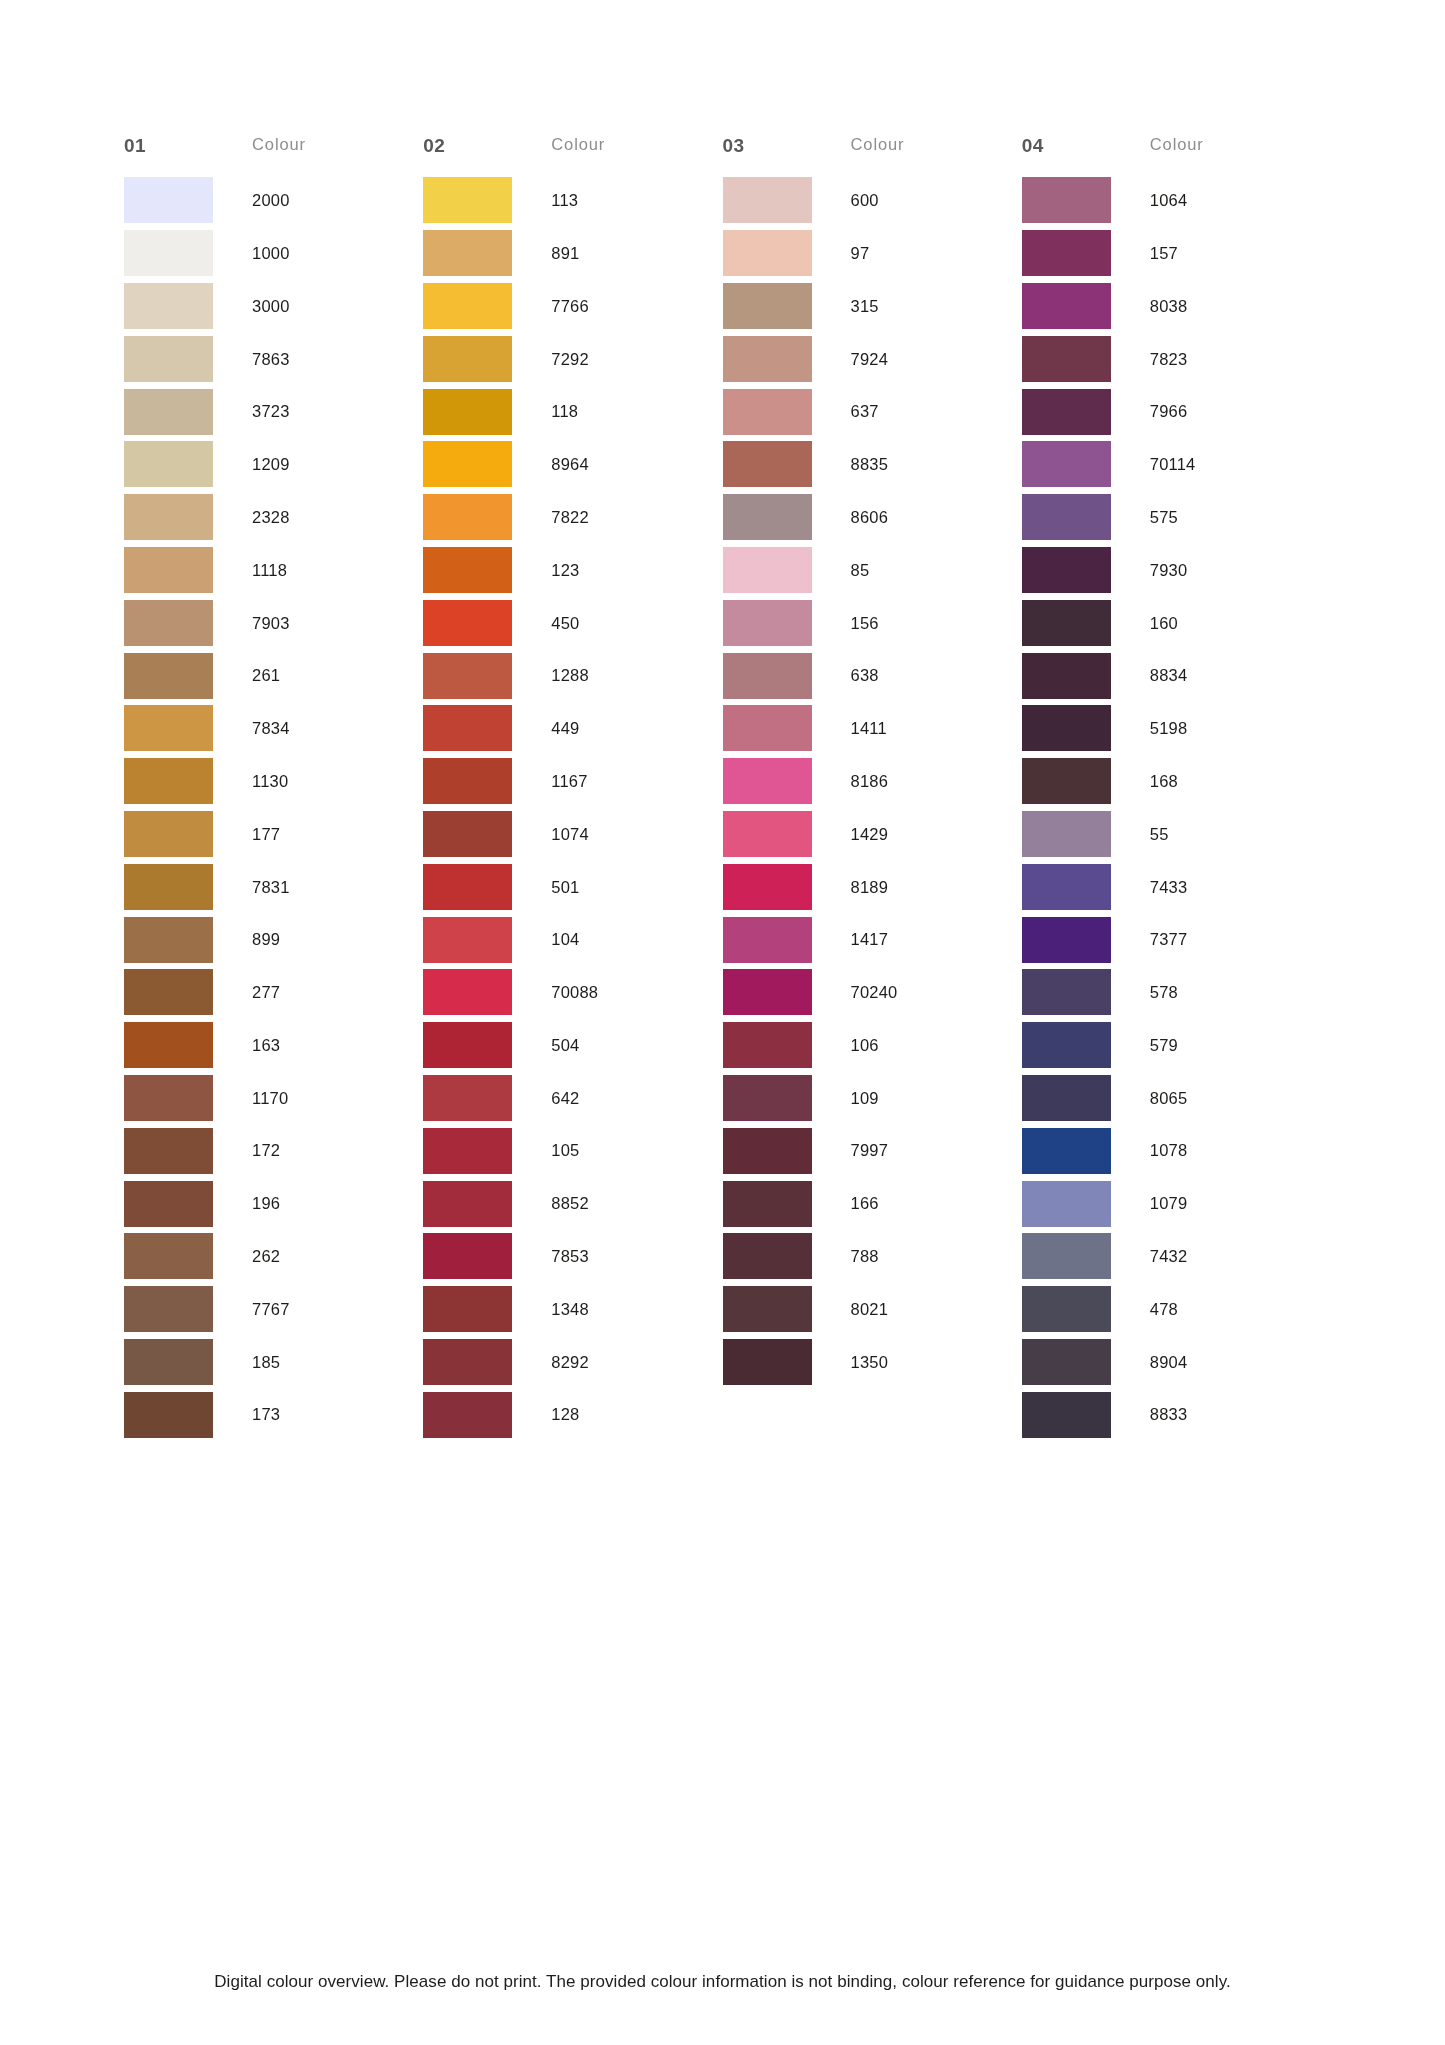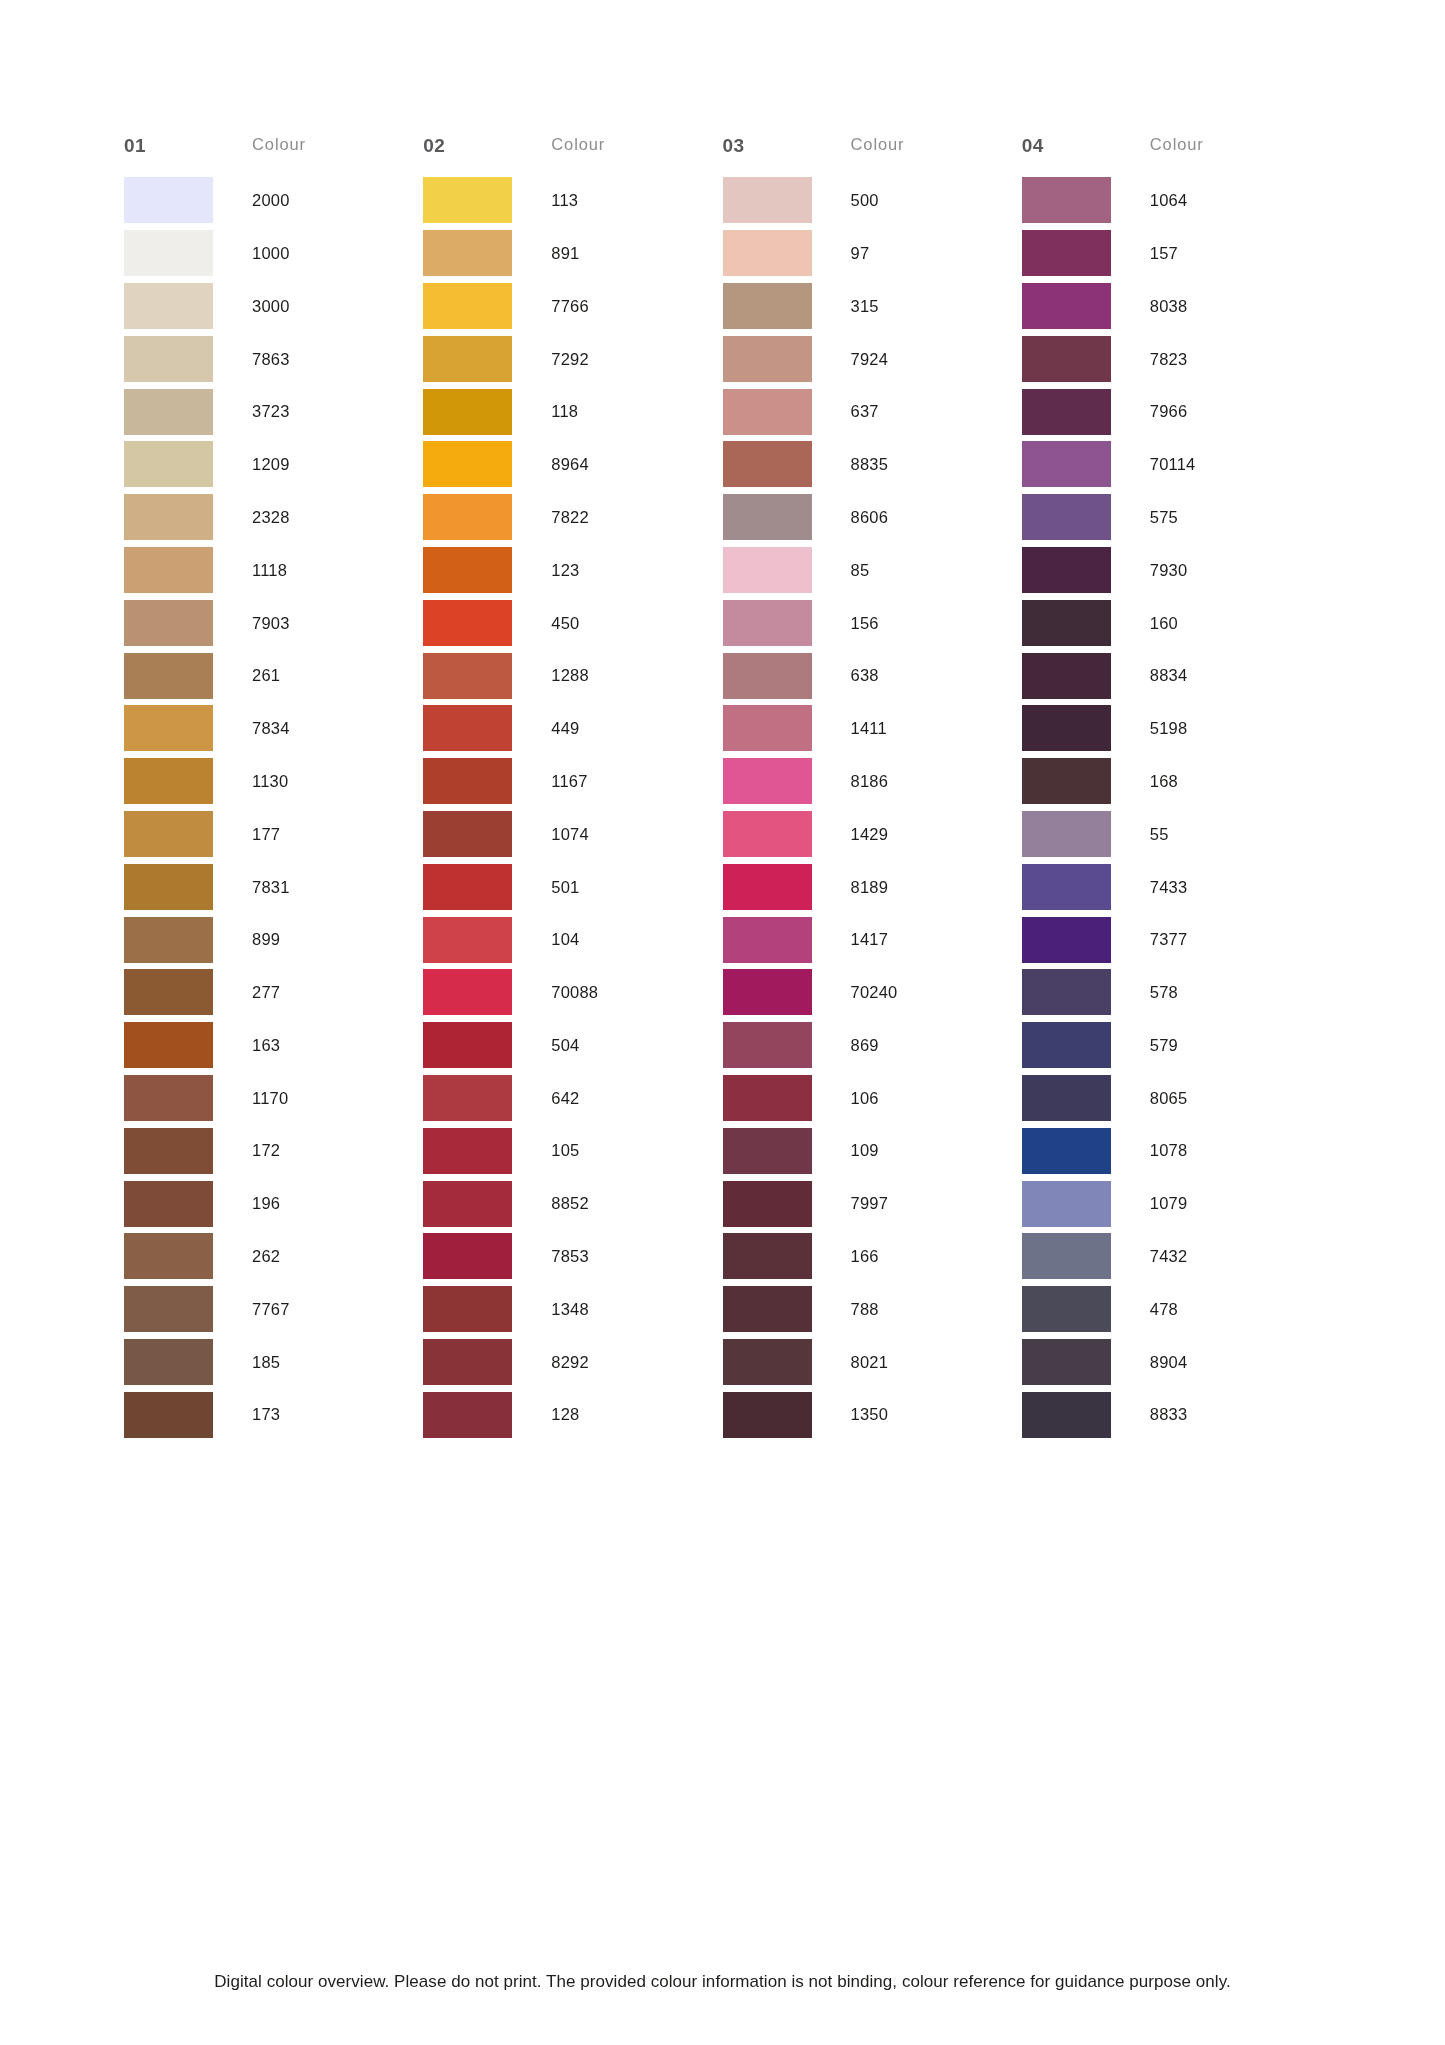--- a/index.html
+++ b/index.html
@@ -398,21 +398,21 @@
       </div>
       <div class="column">
         <div class="col-head">
           <div class="col-number">03</div>
           <div class="col-colour-head">Colour</div>
         </div>
         <div class="row">
           <div class="swatch-cell">
             <div class="swatch" style="background: rgb(227, 198, 191);"></div>
           </div>
-          <div class="code">500</div>
+          <div class="code">600</div>
         </div>
         <div class="row">
           <div class="swatch-cell">
             <div class="swatch" style="background: rgb(238, 196, 178);"></div>
           </div>
           <div class="code">97</div>
         </div>
         <div class="row">
           <div class="swatch-cell">
             <div class="swatch" style="background: rgb(181, 150, 127);"></div>
@@ -489,26 +489,20 @@
           <div class="swatch-cell">
             <div class="swatch" style="background: rgb(179, 65, 124);"></div>
           </div>
           <div class="code">1417</div>
         </div>
         <div class="row">
           <div class="swatch-cell">
             <div class="swatch" style="background: rgb(160, 26, 93);"></div>
           </div>
           <div class="code">70240</div>
-        </div>
-        <div class="row">
-          <div class="swatch-cell">
-            <div class="swatch" style="background: rgb(146, 69, 92);"></div>
-          </div>
-          <div class="code">869</div>
         </div>
         <div class="row">
           <div class="swatch-cell">
             <div class="swatch" style="background: rgb(140, 47, 65);"></div>
           </div>
           <div class="code">106</div>
         </div>
         <div class="row">
           <div class="swatch-cell">
             <div class="swatch" style="background: rgb(111, 55, 71);"></div>

